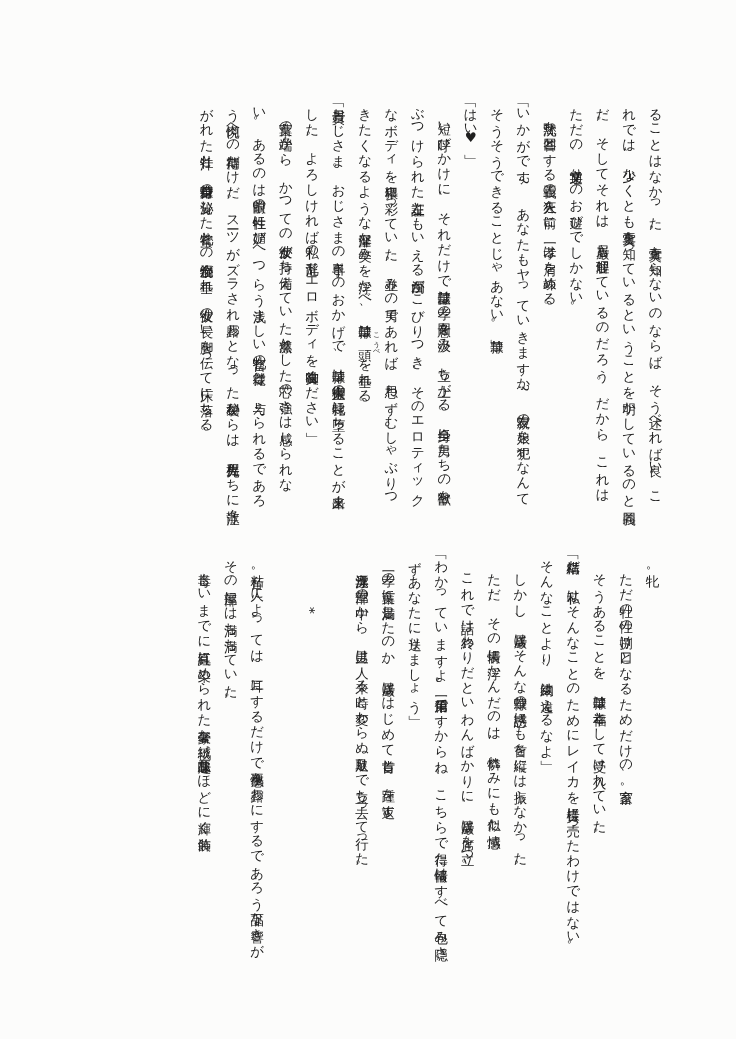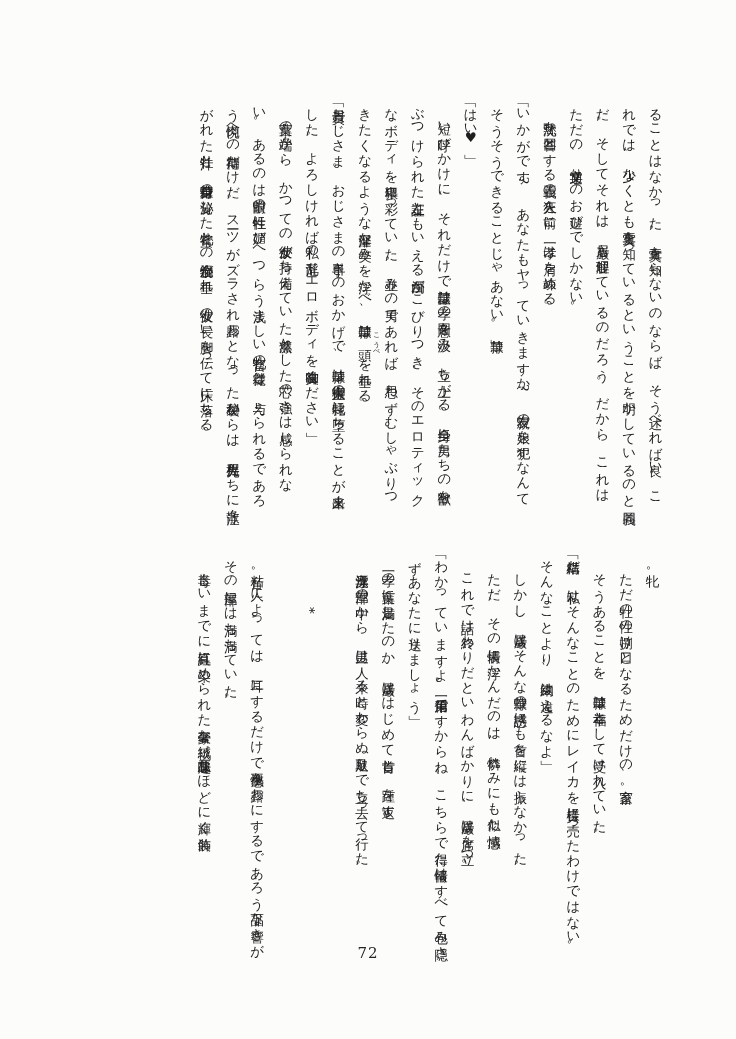--- a/index.html
+++ b/index.html
@@ -85,14 +85,13 @@
       <p class="para indent">しかし、巌居はそんな隷華の誘惑にも首を縦には振らなかった。</p>
       <p class="para indent">ただ、その表情に浮かんだのは、憐れみにも似た感情。</p>
       <p class="para indent">これで話は終わりだといわんばかりに、巌居は席を立つ。</p>
       <p class="para">「わかっていますよ。信用第一ですからね。こちらで得た情報はすべて包み隠さずあなたに送りましょう」</p>
       <p class="para indent">一孝の言葉に満足したのか、巌居ははじめて首肯し、踵を返す。</p>
       <p class="para indent">淫臭漂う部屋の中から、男は一人、来る時と変わらぬ足取りで立ち去って行った。</p>
       <p class="para separator">*</p>
       <p class="para indent">粘音。人によっては、耳にするだけで不快感を露わにするであろう下品な響きがその部屋には満ち満ちていた。</p>
       <p class="para indent">毒々しいまでに真紅に染められた豪奢な絨毯。悪趣味なほどに輝く装飾。</p>
     </div>
-  <div class="page-number">72</div>
 </div>
 
 </body></html>

